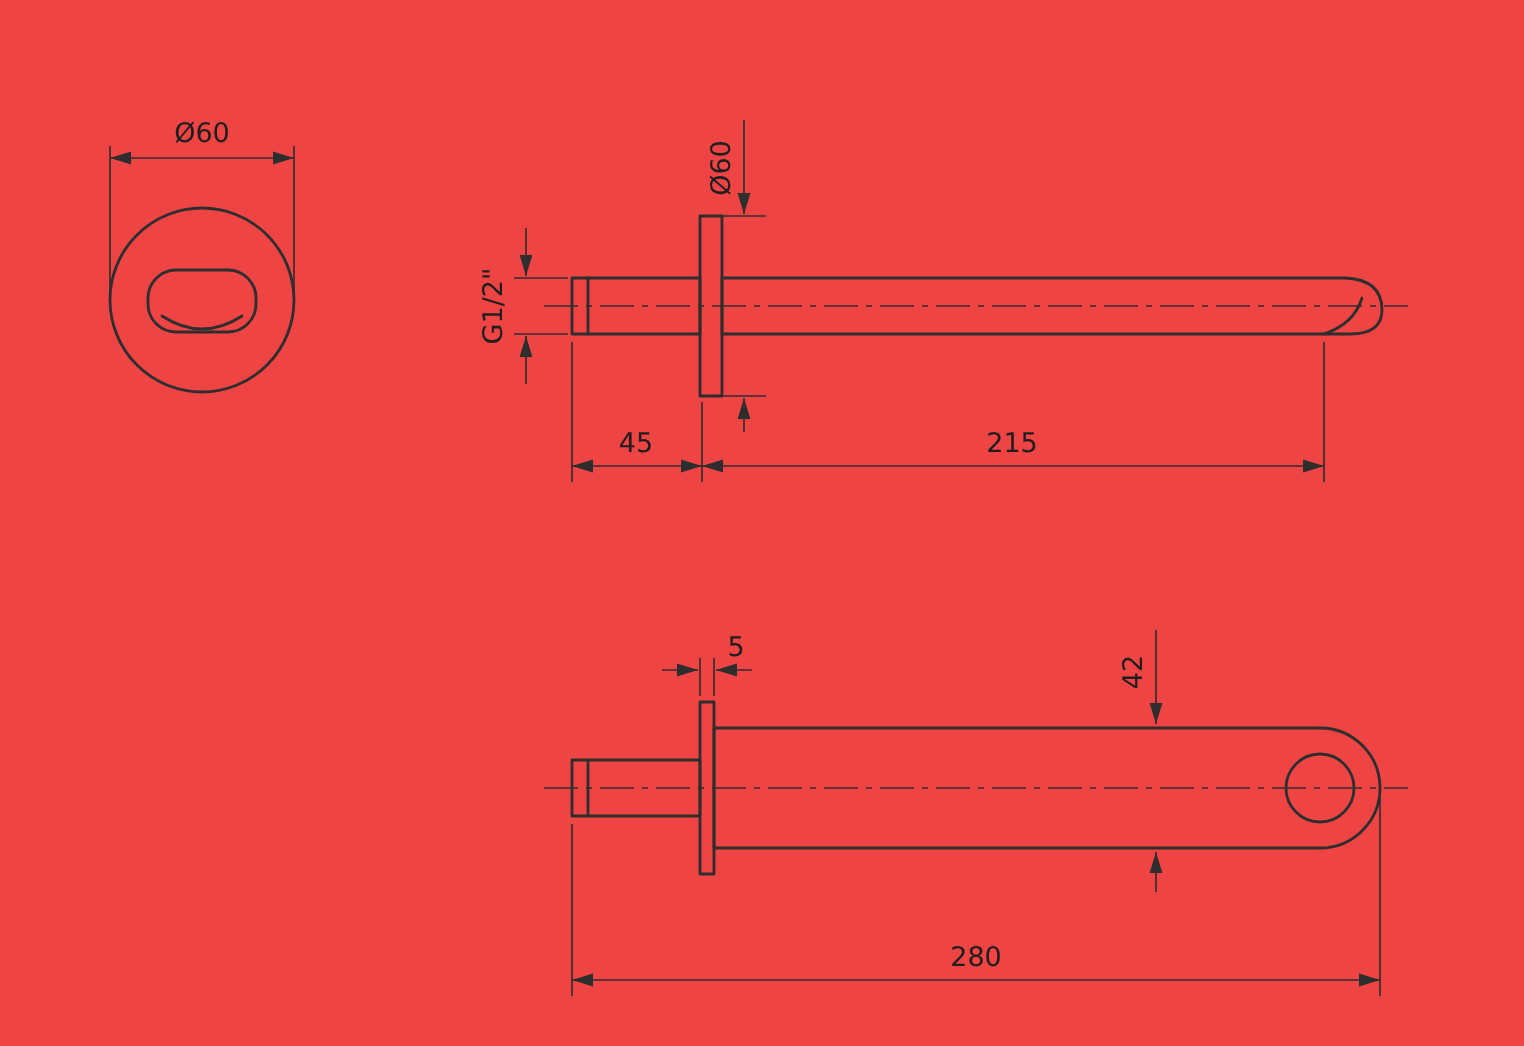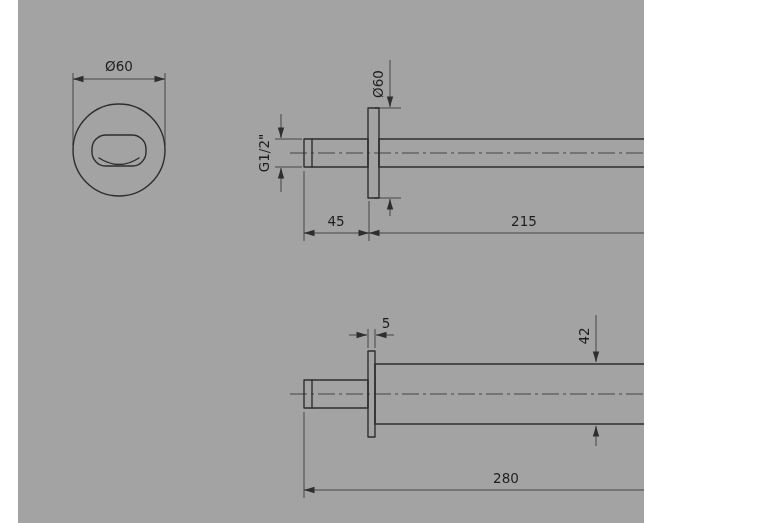--- a/index.html
+++ b/index.html
@@ -2,26 +2,25 @@
 <html><head>
 <meta charset="utf-8">
 <style>
   html, body {
     margin: 0;
     padding: 0;
     background: #ffffff;
   }
   .sheet {
     position: relative;
-    width: 626px;
+    width: 762px;
     height: 523px;
-    background: #a3a3a3;
+    background: #ef4444;
     font-family: "DejaVu Sans", sans-serif;
     overflow: hidden;
-    margin-left: 18px;
   }
   svg { display: block; }
   .obj {
     fill: none;
     stroke: #2e2e2e;
     stroke-width: 1.4;
     stroke-linejoin: round;
     stroke-linecap: round;
   }
   .thin {

